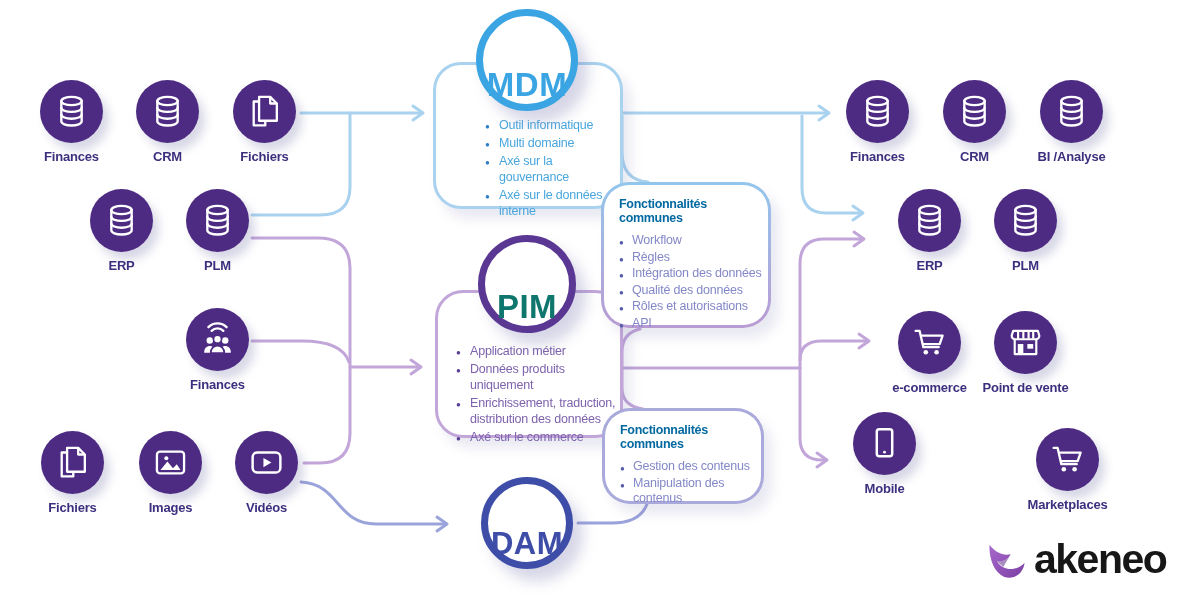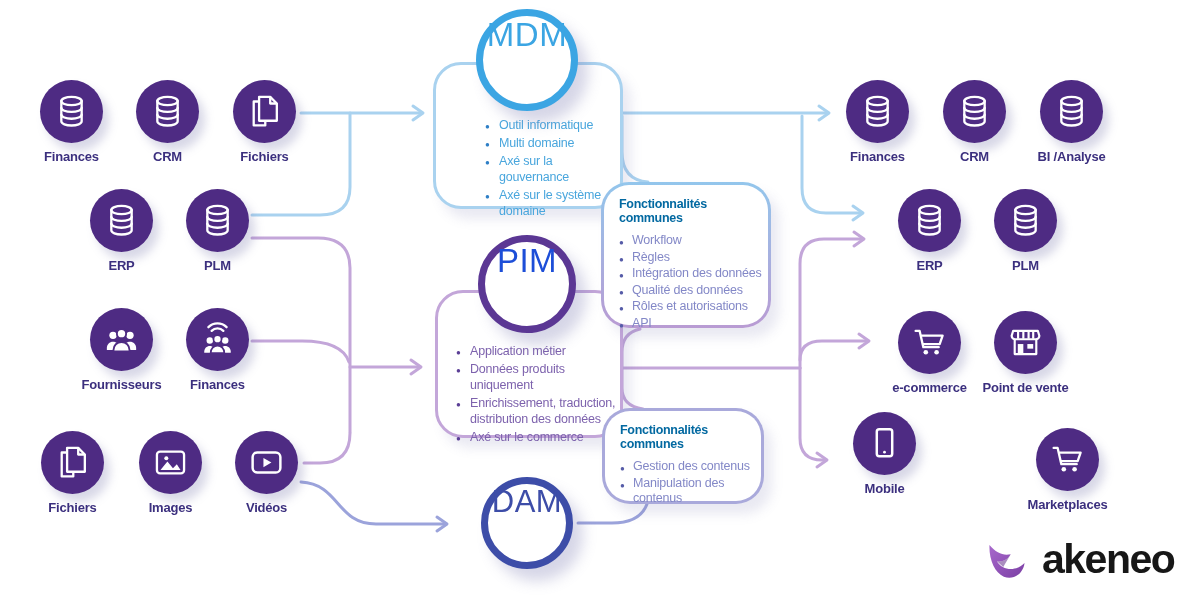--- a/index.html
+++ b/index.html
@@ -15,25 +15,25 @@
           display:flex;align-items:center;justify-content:center;
           box-shadow:6px 8px 10px rgba(115,115,170,.28);}
   .icon{display:block;line-height:0;}
   .icon svg{width:37px;height:37px;display:block;}
   .nlabel{position:absolute;top:69px;left:50%;transform:translateX(-50%);
           white-space:nowrap;font-size:13px;font-weight:bold;
           color:var(--label);letter-spacing:-.2px;}
 
   
   .syscircle{position:absolute;z-index:6;background:#fff;border-radius:50%;
-             display:flex;align-items:flex-start;justify-content:center;
-             font-weight:normal;letter-spacing:.5px;
+             display:flex;align-items:flex-end;justify-content:center;
+             font-weight:bold;letter-spacing:.5px;
              box-shadow:10px 12px 14px rgba(120,120,175,.30);box-sizing:content-box;}
   .mdm{left:476px;top:9px;width:88px;height:88px;border:7px solid #3BA5E3;color:#3BA5E3;font-size:33px;}
-  .pim{left:478px;top:235px;width:84px;height:84px;border:7px solid #5B3794;color:#1d4ed8;font-size:33px;}
+  .pim{left:478px;top:235px;width:84px;height:84px;border:7px solid #5B3794;color:#0f766e;font-size:33px;}
   .dam{left:481px;top:477px;width:78px;height:78px;border:7px solid #3D4DA8;color:#3D4DA8;font-size:31px;}
 
   
   .sysbox{position:absolute;z-index:5;background:#fff;border-radius:28px;box-sizing:border-box;
           box-shadow:8px 10px 12px rgba(120,120,175,.16);}
   .mdmbox{left:433px;top:62px;width:190px;height:147px;border:3px solid #A9D2EF;padding-left:28px;}
   .pimbox{left:435px;top:290px;width:188px;height:148px;border:3px solid #C3A6D9;}
 
   ul{list-style:none;margin:0;padding:0;}
   .syslist li{position:relative;padding-left:14px;margin-bottom:2px;
@@ -50,21 +50,21 @@
   .fw1{left:601px;top:182px;width:170px;height:146px;background:linear-gradient(180deg,#93C6EC,#B99BD3);}
   .fw2{left:602px;top:408px;width:162px;height:96px;background:#A9A9DB;}
   .featinner{background:#fff;border-radius:25px;width:100%;height:100%;box-sizing:border-box;
              padding:12px 6px 6px 15px;}
   .feattitle{font-size:12.5px;font-weight:bold;color:#0369a1;letter-spacing:-.3px;margin-bottom:8px;}
   .featlist li{position:relative;padding-left:13px;margin-bottom:1px;
                font-size:12.5px;line-height:15.5px;letter-spacing:-.2px;color:#8388C7;}
   .featlist li::before{content:"●";position:absolute;left:0;top:2px;font-size:8px;color:#565CA8;}
 
   
-  .logo{position:absolute;left:986px;top:536px;display:flex;align-items:center;gap:10px;z-index:4;}
+  .logo{position:absolute;left:986px;top:536px;display:flex;align-items:center;gap:2px;z-index:4;}
   .logo-mark svg{width:46px;height:46px;display:block;}
   .logo-text{font-size:41px;font-weight:bold;color:#171717;letter-spacing:-1.5px;}
 </style>
 </head>
 <body style="--purple: #4E2B83; --label: #3B2F7E;">
 
 <div class="stage">
 
   <svg class="wires" width="1200" height="599" viewBox="0 0 1200 599">
     <g fill="none" stroke="#A9D2EF" stroke-width="3" stroke-linecap="round" stroke-linejoin="round">
@@ -97,21 +97,21 @@
       <path d="M437 517 L447 524 L437 531"></path>
       <path d="M578 523 H612 Q640 523 647 504"></path>
     </g>
   </svg>
 
   <div class="sysbox mdmbox">
     <ul class="syslist mdm-list">
         <li>Outil informatique</li>
         <li>Multi domaine</li>
         <li>Axé sur la gouvernance</li>
-        <li>Axé sur le système domaine</li>
+        <li>Axé sur le données interne</li>
       </ul>
   </div>
   <div class="sysbox pimbox">
     <ul class="syslist pim-list">
         <li>Application métier</li>
         <li>Données produits uniquement</li>
         <li>Enrichissement, traduction, distribution des données</li>
         <li>Axé sur le commerce</li>
       </ul>
   </div>
@@ -205,37 +205,20 @@
         <span class="icon">
           <svg viewBox="0 0 24 24" fill="none" stroke="#fff" stroke-width="1.5" stroke-linecap="round">
             <ellipse cx="12" cy="5.2" rx="6.6" ry="2.7"></ellipse>
             <path d="M5.4 5.2v4.4c0 1.5 3 2.7 6.6 2.7s6.6-1.2 6.6-2.7V5.2"></path>
             <path d="M5.4 9.6v4.4c0 1.5 3 2.7 6.6 2.7s6.6-1.2 6.6-2.7V9.6"></path>
             <path d="M5.4 14v4.4c0 1.5 3 2.7 6.6 2.7s6.6-1.2 6.6-2.7V14"></path>
           </svg>
         </span>
       </div>
     <div class="nlabel">PLM</div>
-  </div>
-  <div class="node" style="left:90px;top:308px">
-    <div class="circle">
-        <span class="icon">
-          <svg viewBox="0 0 24 24">
-            <g fill="#fff">
-              <circle cx="6.5" cy="9.3" r="2.4"></circle>
-              <path d="M2.5 17.5c0-2.3 1.8-4 4-4s4 1.7 4 4v1.3h-8z"></path>
-              <circle cx="17.5" cy="9.3" r="2.4"></circle>
-              <path d="M13.5 17.5c0-2.3 1.8-4 4-4s4 1.7 4 4v1.3h-8z"></path>
-              <circle cx="12" cy="8.2" r="3" stroke="#4E2B83" stroke-width="1.2"></circle>
-              <path d="M6.8 18.8c0-3 2.3-5.2 5.2-5.2s5.2 2.2 5.2 5.2v1H6.8z" stroke="#4E2B83" stroke-width="1.2"></path>
-            </g>
-          </svg>
-        </span>
-      </div>
-    <div class="nlabel">Fournisseurs</div>
   </div>
   <div class="node" style="left:186px;top:308px">
     <div class="circle">
         <span class="icon">
           <svg viewBox="0 0 24 24">
             <g fill="none" stroke="#fff" stroke-width="1.5" stroke-linecap="round">
               <path d="M8.2 6.4a5.4 5.4 0 0 1 7.6 0"></path>
               <path d="M6.1 4a8.4 8.4 0 0 1 11.8 0"></path>
             </g>
             <g fill="#fff">

